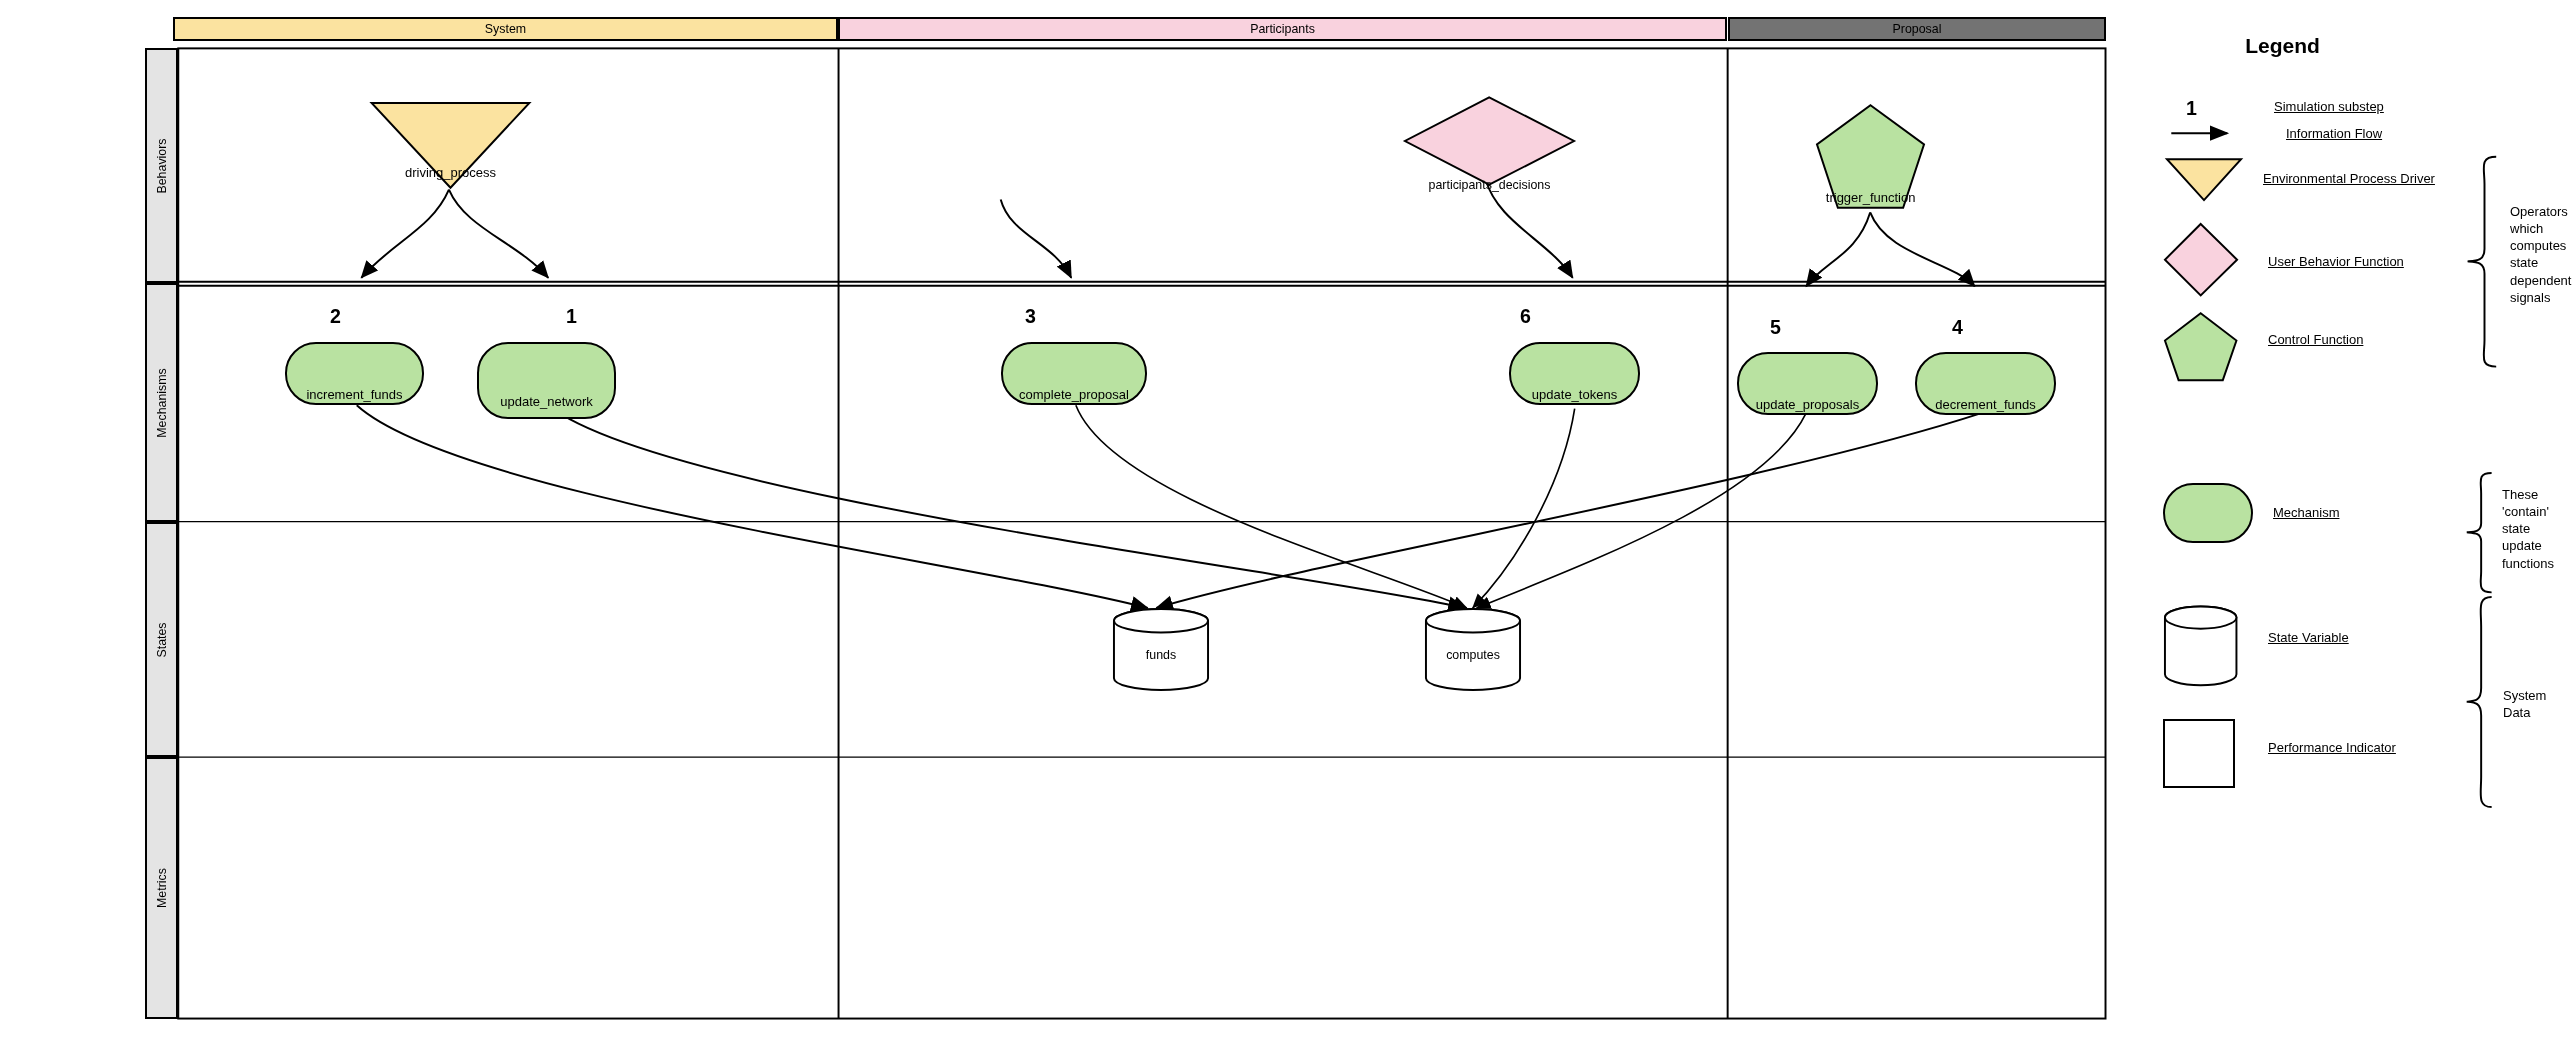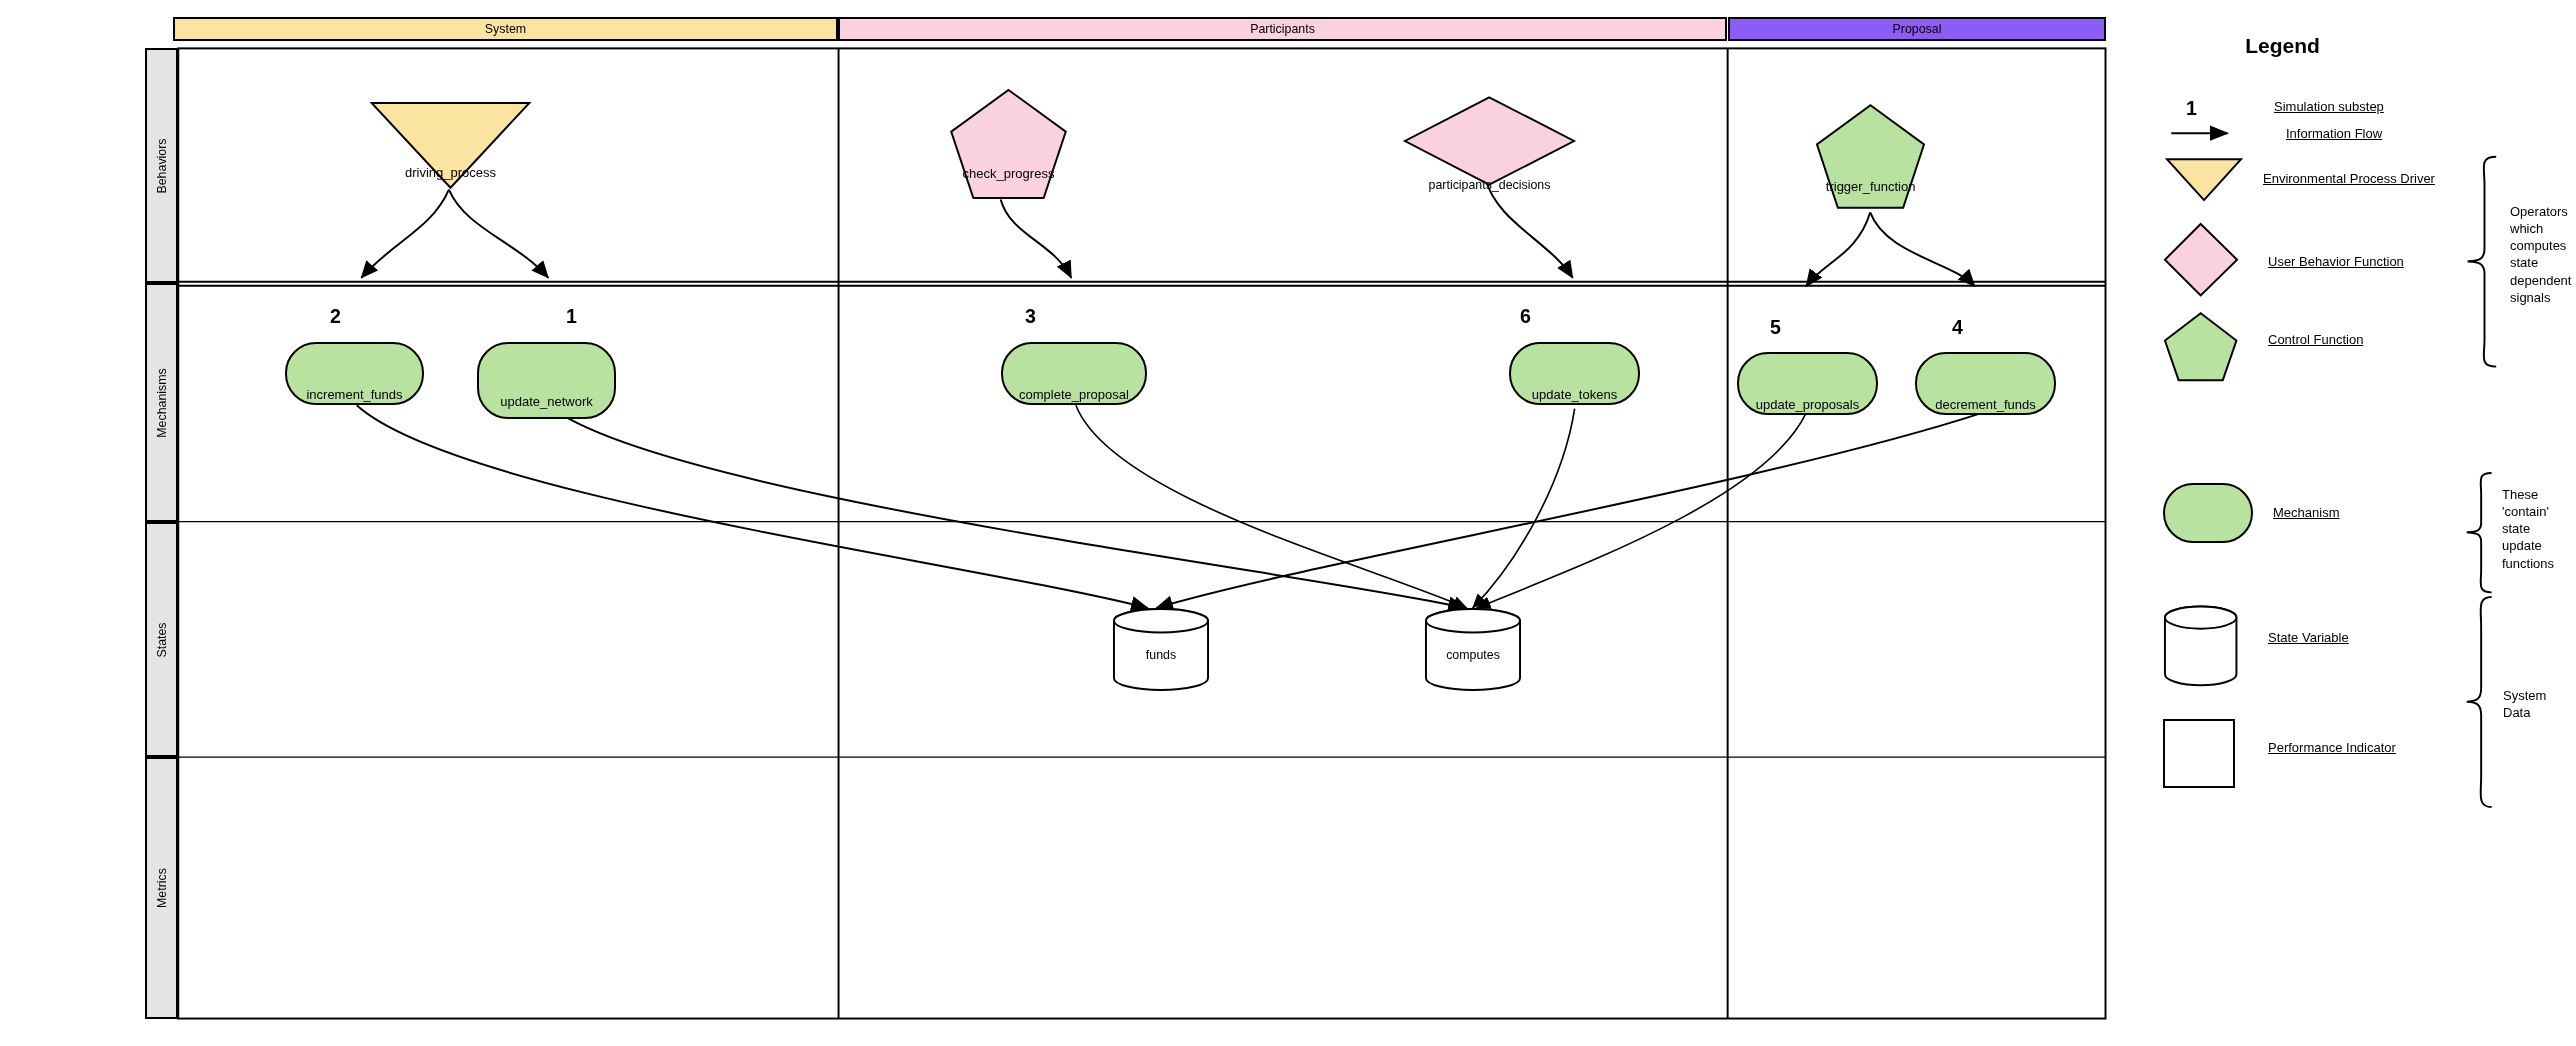--- a/index.html
+++ b/index.html
@@ -131,21 +131,21 @@
 <div id="page">
 
   <div id="grid-root">
 
     <div class="col-header" style="left:173px; top:17px; width:665px; background:#fbe3a0;">
       <span>System</span>
     </div>
     <div class="col-header" style="left:838px; top:17px; width:889px; background:#f9d2de;">
       <span>Participants</span>
     </div>
-    <div class="col-header" style="left:1728px; top:17px; width:378px; background:#8b5cf6;">
+    <div class="col-header" style="left:1728px; top:17px; width:378px; background:#737373;">
       <span>Proposal</span>
     </div>
 
     <div class="row-label" style="top:48px; height:235px;">
       <span>Behaviors</span>
     </div>
     <div class="row-label" style="top:283px; height:239px;">
       <span>Mechanisms</span>
     </div>
     <div class="row-label" style="top:522px; height:235px;">
@@ -203,39 +203,33 @@
     <path d="M 3030,632 C 2700,740 2000,860 1768,930" fill="none" stroke="#000" stroke-width="3" marker-end="url(#ah)"></path>
   </svg>
 
   <div class="node tri-wrap" style="left:370px; top:101px; width:161px; height:88px;">
     <svg width="161" height="88" style="position:absolute;left:0;top:0;" viewBox="0 0 246 135">
       <polygon points="2,3 244,3 123,133" fill="#fbe3a0" stroke="#000" stroke-width="3"></polygon>
     </svg>
     <span class="node-label" style="position:absolute; left:0; top:21px; width:161px;">driving_process</span>
   </div>
 
-  <div class="node pent-wrap" style="left:949px; top:88px; width:119px; height:112px;">
-    <svg width="119" height="112" style="position:absolute;left:0;top:0;" viewBox="0 0 182 172">
-      <polygon points="91,3 179,67 145,169 37,169 3,67" fill="#f9d2de" stroke="#000" stroke-width="3"></polygon>
-    </svg>
-    <span class="node-label" style="position:absolute; left:-6.5px; top:35px; width:132px;">check_progress</span>
-  </div>
 
   <div class="node diamond-wrap" style="left:1403px; top:95px; width:173px; height:92px;">
     <svg width="173" height="92" style="position:absolute;left:0;top:0;" viewBox="0 0 265 140">
       <polygon points="132,3 262,70 132,137 3,70" fill="#f9d2de" stroke="#000" stroke-width="3"></polygon>
     </svg>
     <span class="node-label" style="position:absolute; left:0; top:39px; width:173px; font-size:12.4px;">participants_decisions</span>
   </div>
 
   <div class="node pent-wrap" style="left:1815px; top:103px; width:111px; height:107px;">
     <svg width="111" height="107" style="position:absolute;left:0;top:0;" viewBox="0 0 170 163">
       <polygon points="85,3 167,63 135,160 35,160 3,63" fill="#b9e2a1" stroke="#000" stroke-width="3"></polygon>
     </svg>
-    <span class="node-label" style="position:absolute; left:-14.4px; top:33px; width:140px;">trigger_function</span>
+    <span class="node-label" style="position:absolute; left:-14.4px; top:44px; width:140px;">trigger_function</span>
   </div>
 
   <div class="node mechanism" style="left:285px; top:342px; width:139px; height:63px;">
     <span class="node-label mech-label">increment_funds</span>
   </div>
   <div class="step-num" style="left:330px; top:305px;">2</div>
 
   <div class="node mechanism" style="left:477px; top:342px; width:139px; height:77px;">
     <span class="node-label mech-label">update_network</span>
   </div>

